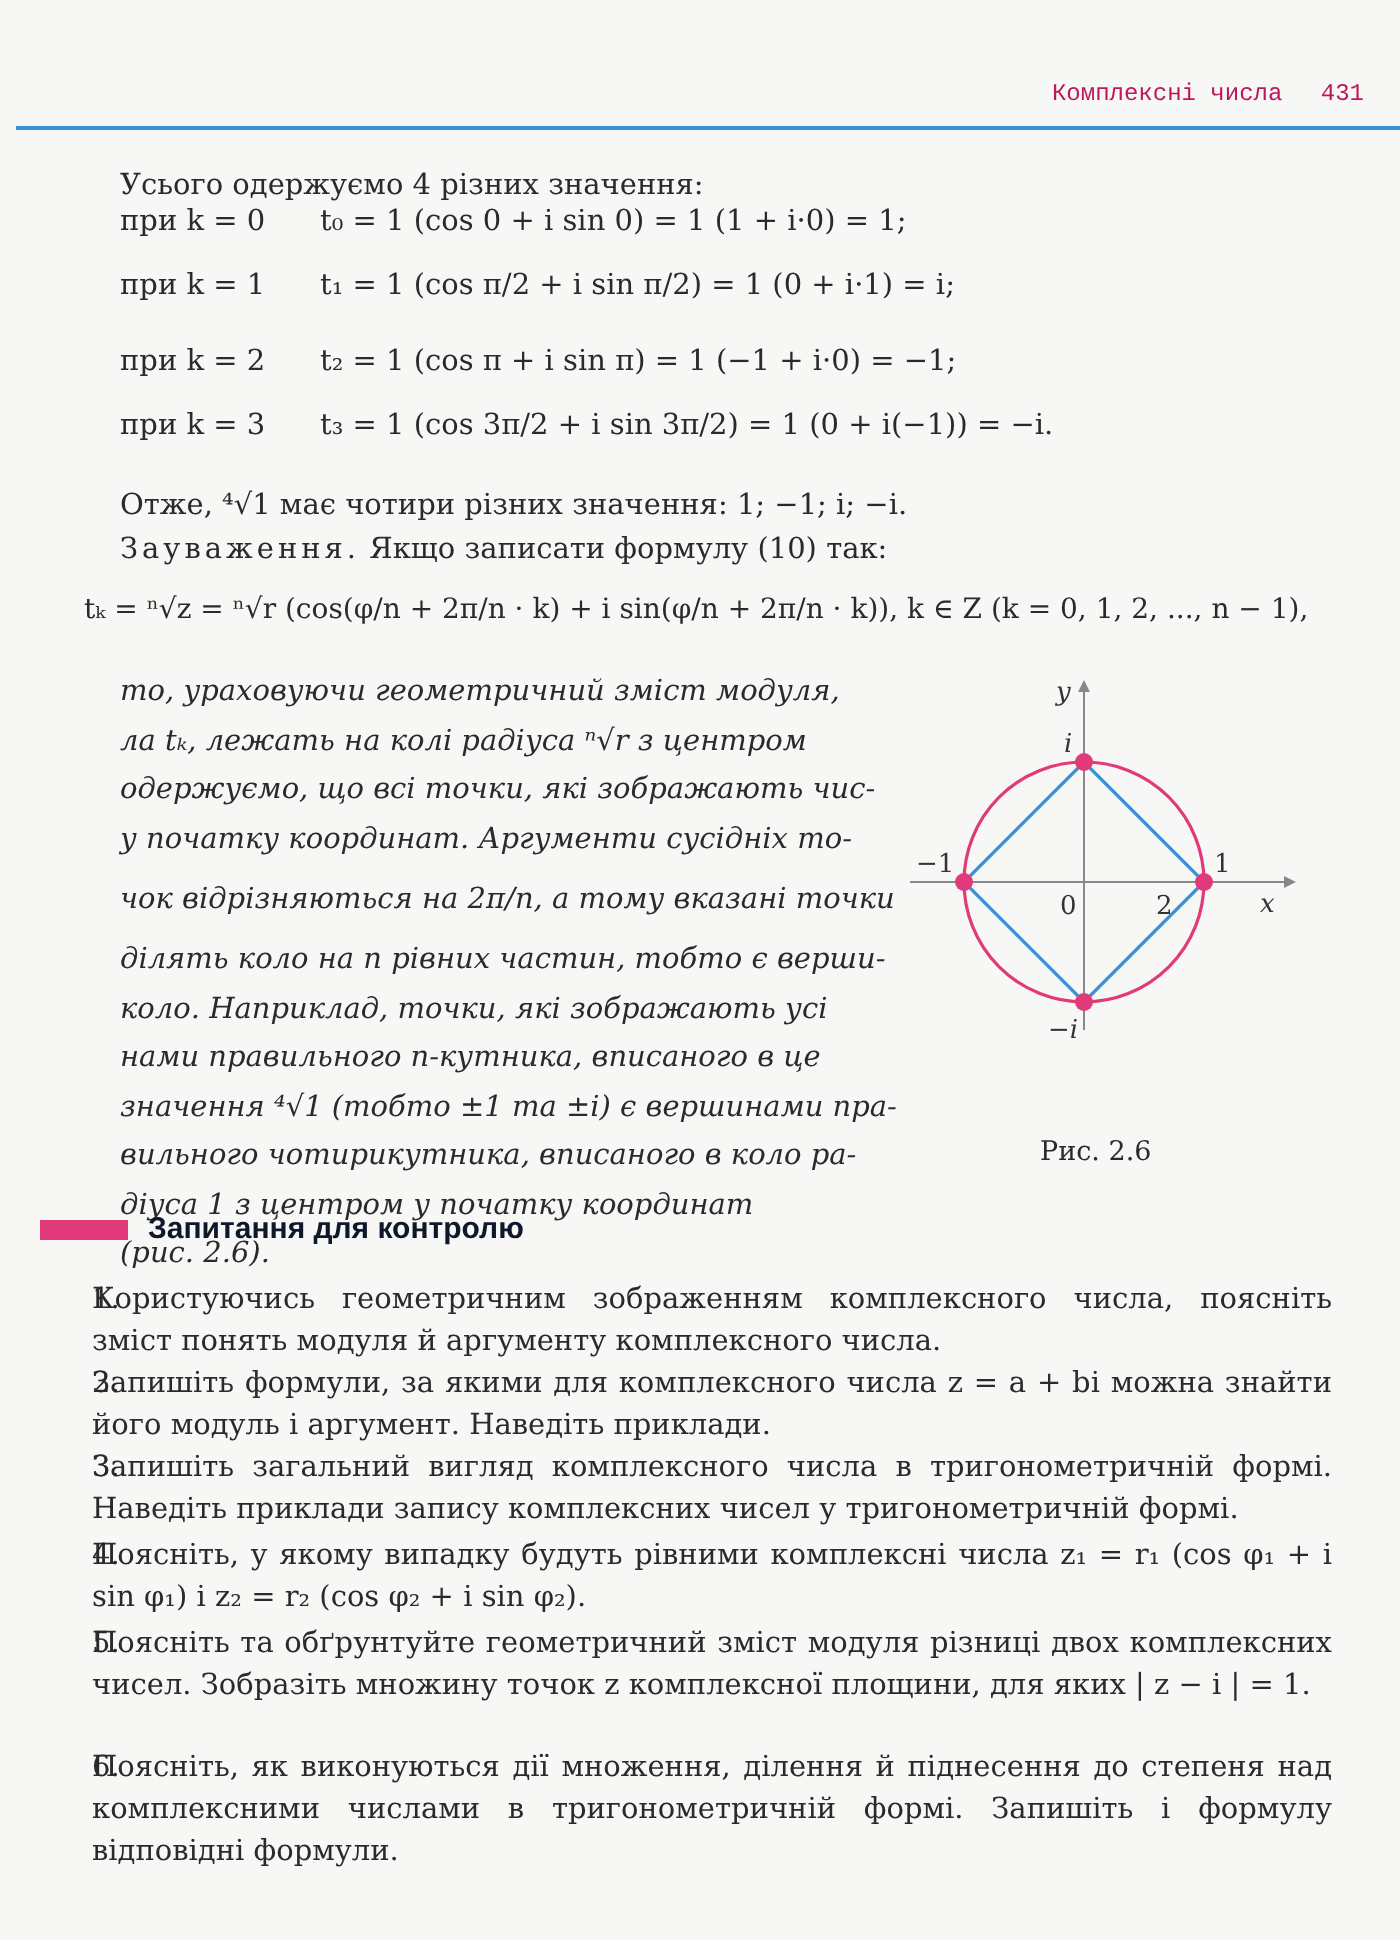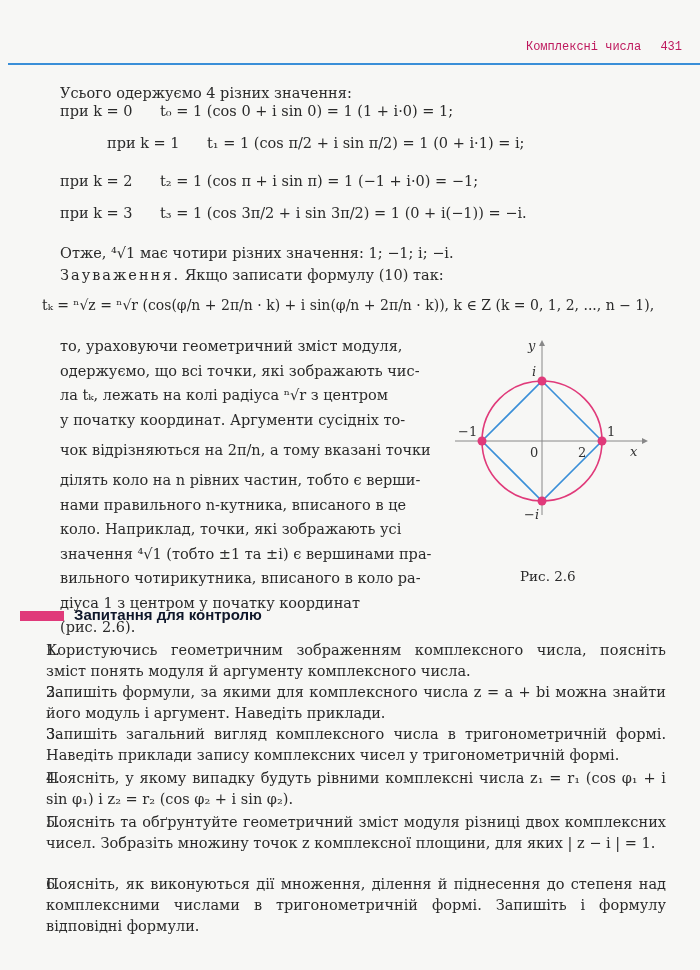--- a/index.html
+++ b/index.html
@@ -27,45 +27,45 @@
   <span class="pg">431</span>
 </div>
 <div class="rule"></div>
 
 <div class="ln" style="left:60px;top:84px;">Усього одержуємо 4 різних значення:</div>
 
 <div class="ln" style="left:60px;top:102px;">
   <span style="display:inline-block;width:100px;">при k = 0</span><span>t₀ = 1 (cos 0 + i sin 0) = 1 (1 + i·0) = 1;</span>
 </div>
 <div class="ln" style="left:60px;top:134px;">
-  <span style="display:inline-block;width:100px;margin-left:47px;">при k = 1</span><span>t₁ = 1 (cos π/2 + i sin π/2) = 1 (0 + i·1) = i;</span>
+  <span style="display:inline-block;width:100px;">при k = 1</span><span>t₁ = 1 (cos π/2 + i sin π/2) = 1 (0 + i·1) = i;</span>
 </div>
 <div class="ln" style="left:60px;top:172px;">
   <span style="display:inline-block;width:100px;">при k = 2</span><span>t₂ = 1 (cos π + i sin π) = 1 (−1 + i·0) = −1;</span>
 </div>
 <div class="ln" style="left:60px;top:204px;">
   <span style="display:inline-block;width:100px;">при k = 3</span><span>t₃ = 1 (cos 3π/2 + i sin 3π/2) = 1 (0 + i(−1)) = −i.</span>
 </div>
 
 <div class="ln" style="left:60px;top:244px;">Отже, ⁴√1 має чотири різних значення: 1; −1; i; −i.</div>
 <div class="ln" style="left:60px;top:266px;">
   <span class="sp">Зауваження.</span>
   <span>Якщо записати формулу (10) так:</span>
 </div>
 <div class="ln" style="left:42px;top:296px;font-size:14px;">tₖ = ⁿ√z = ⁿ√r (cos(φ/n + 2π/n · k) + i sin(φ/n + 2π/n · k)), k ∈ Z (k = 0, 1, 2, ..., n − 1),</div>
 
-<div class="body" style="top:334px;">
+<div class="body" style="top:334px;font-style:italic;">
   <p>то, ураховуючи геометричний зміст модуля,</p>
+  <p>ла tₖ, лежать на колі радіуса ⁿ√r з центром</p>
   <p>одержуємо, що всі точки, які зображають чис-</p>
-  <p>ла tₖ, лежать на колі радіуса ⁿ√r з центром</p>
   <p>у початку координат. Аргументи сусідніх то-</p>
   <p style="line-height:36px;">чок відрізняються на 2π/n, а тому вказані точки</p>
   <p>ділять коло на n рівних частин, тобто є верши-</p>
+  <p>коло. Наприклад, точки, які зображають усі</p>
   <p>нами правильного n-кутника, вписаного в це</p>
-  <p>коло. Наприклад, точки, які зображають усі</p>
   <p>значення ⁴√1 (тобто ±1 та ±i) є вершинами пра-</p>
   <p>вильного чотирикутника, вписаного в коло ра-</p>
   <p>діуса 1 з центром у початку координат</p>
   <p>(рис. 2.6).</p>
 </div>
 
 <svg style="position:absolute;left:450px;top:330px;" width="230" height="200" viewBox="0 0 230 200">
   <line x1="5" y1="111" x2="192" y2="111" stroke="#888" stroke-width="1"></line>
   <polygon points="192,108 198,111 192,114" fill="#888"></polygon>
   <line x1="92" y1="185" x2="92" y2="14" stroke="#888" stroke-width="1"></line>

